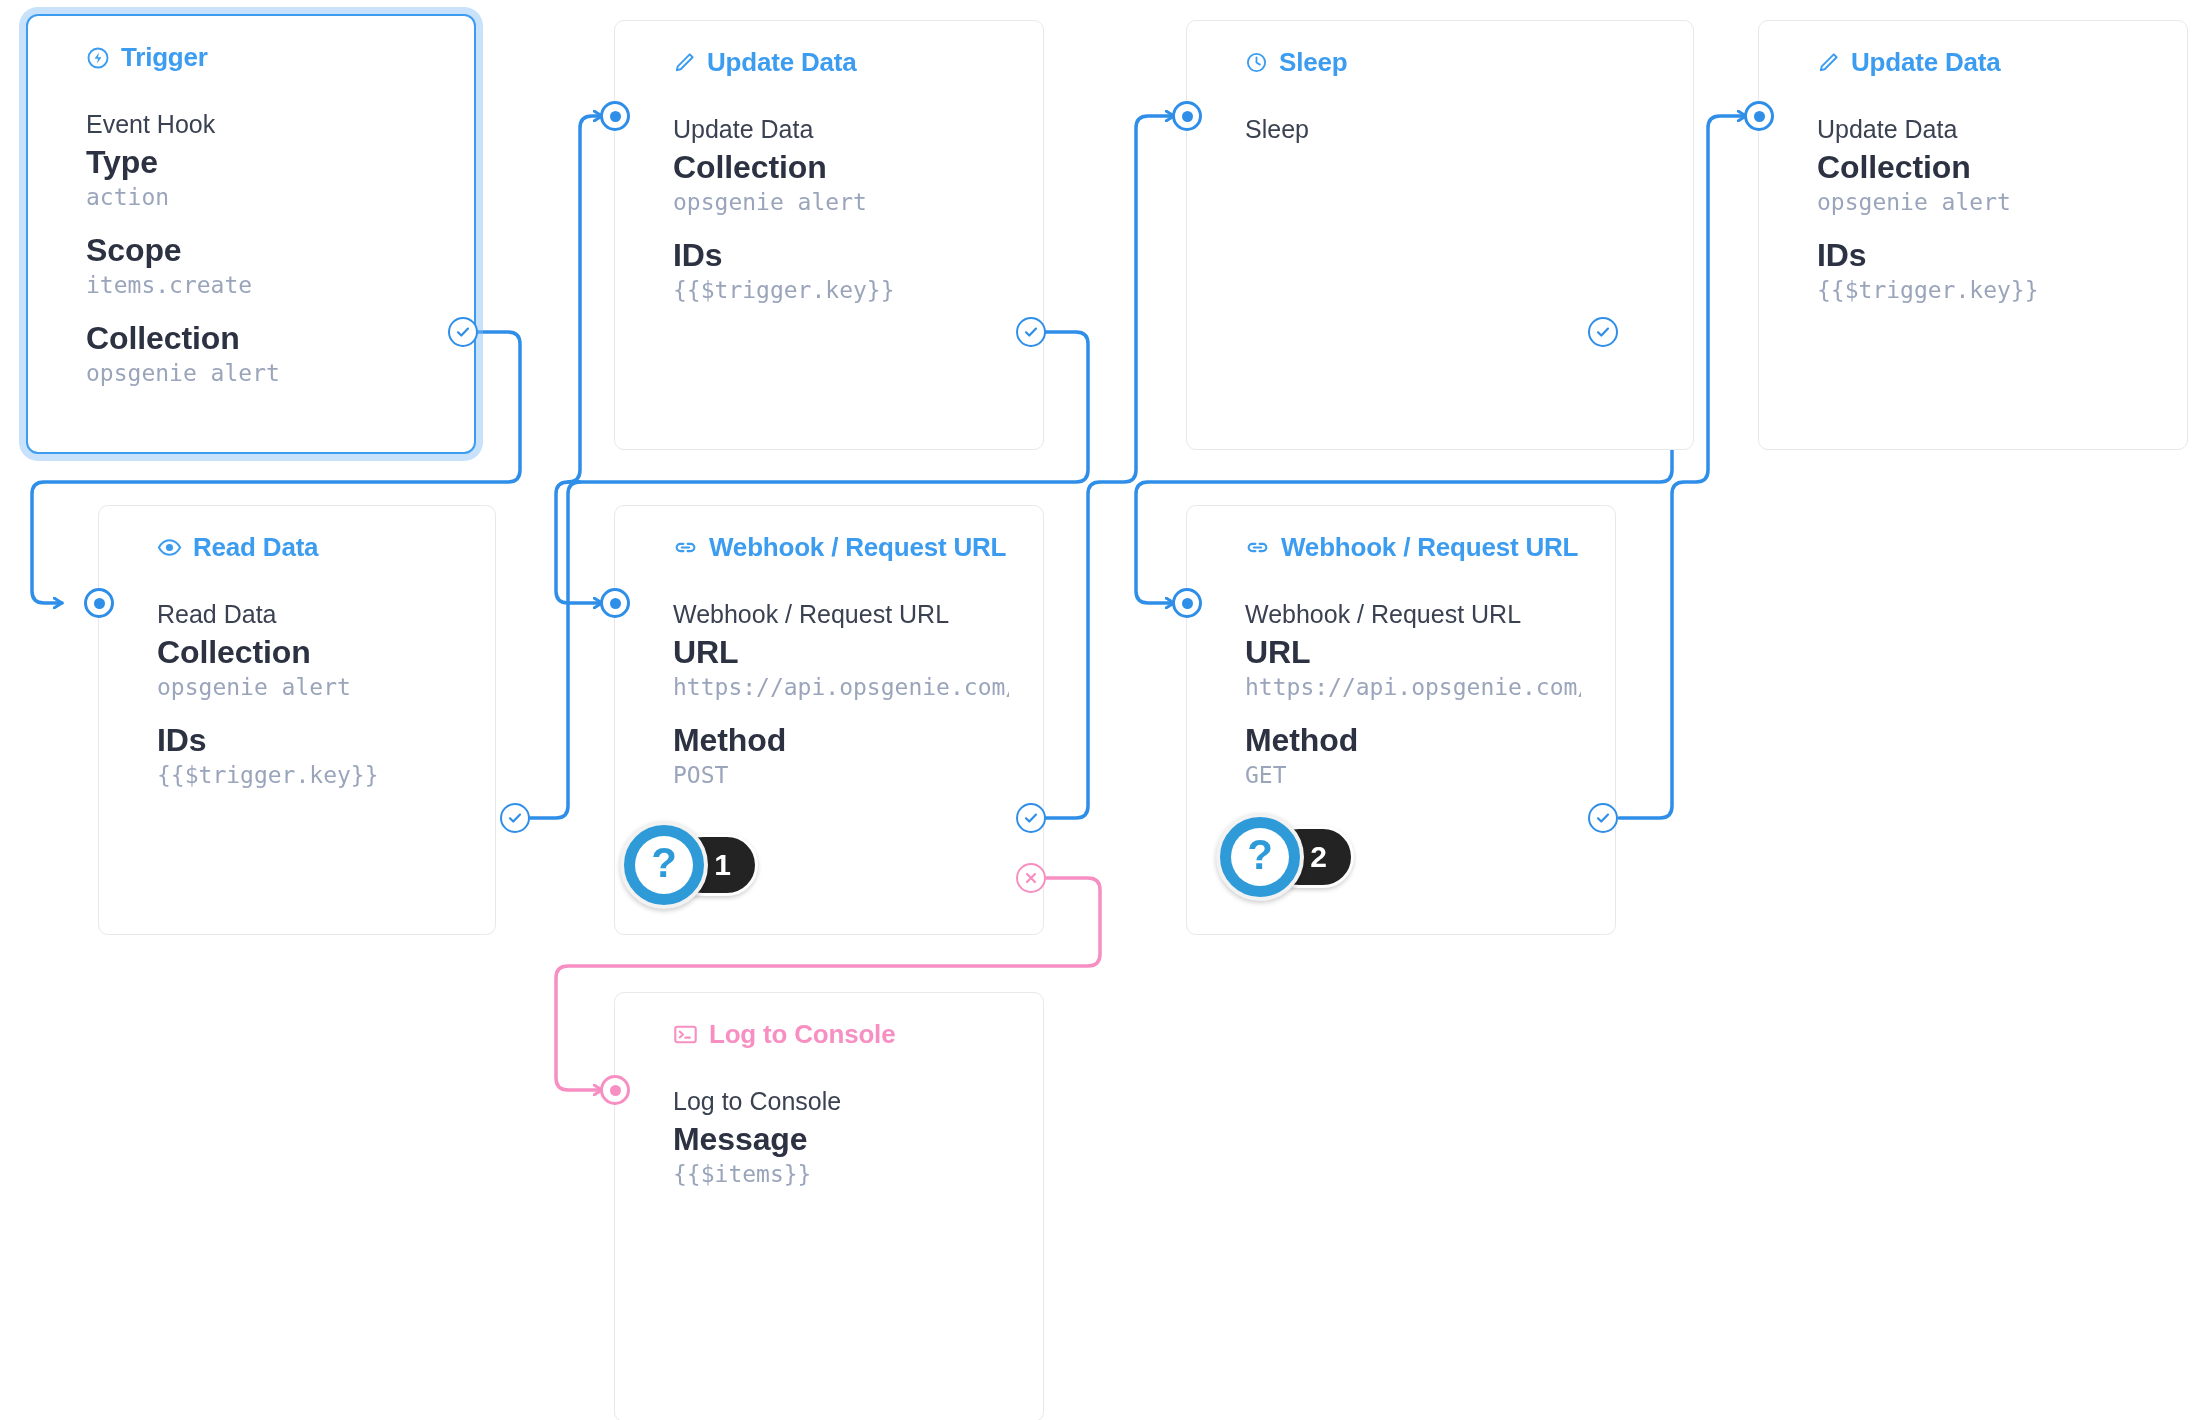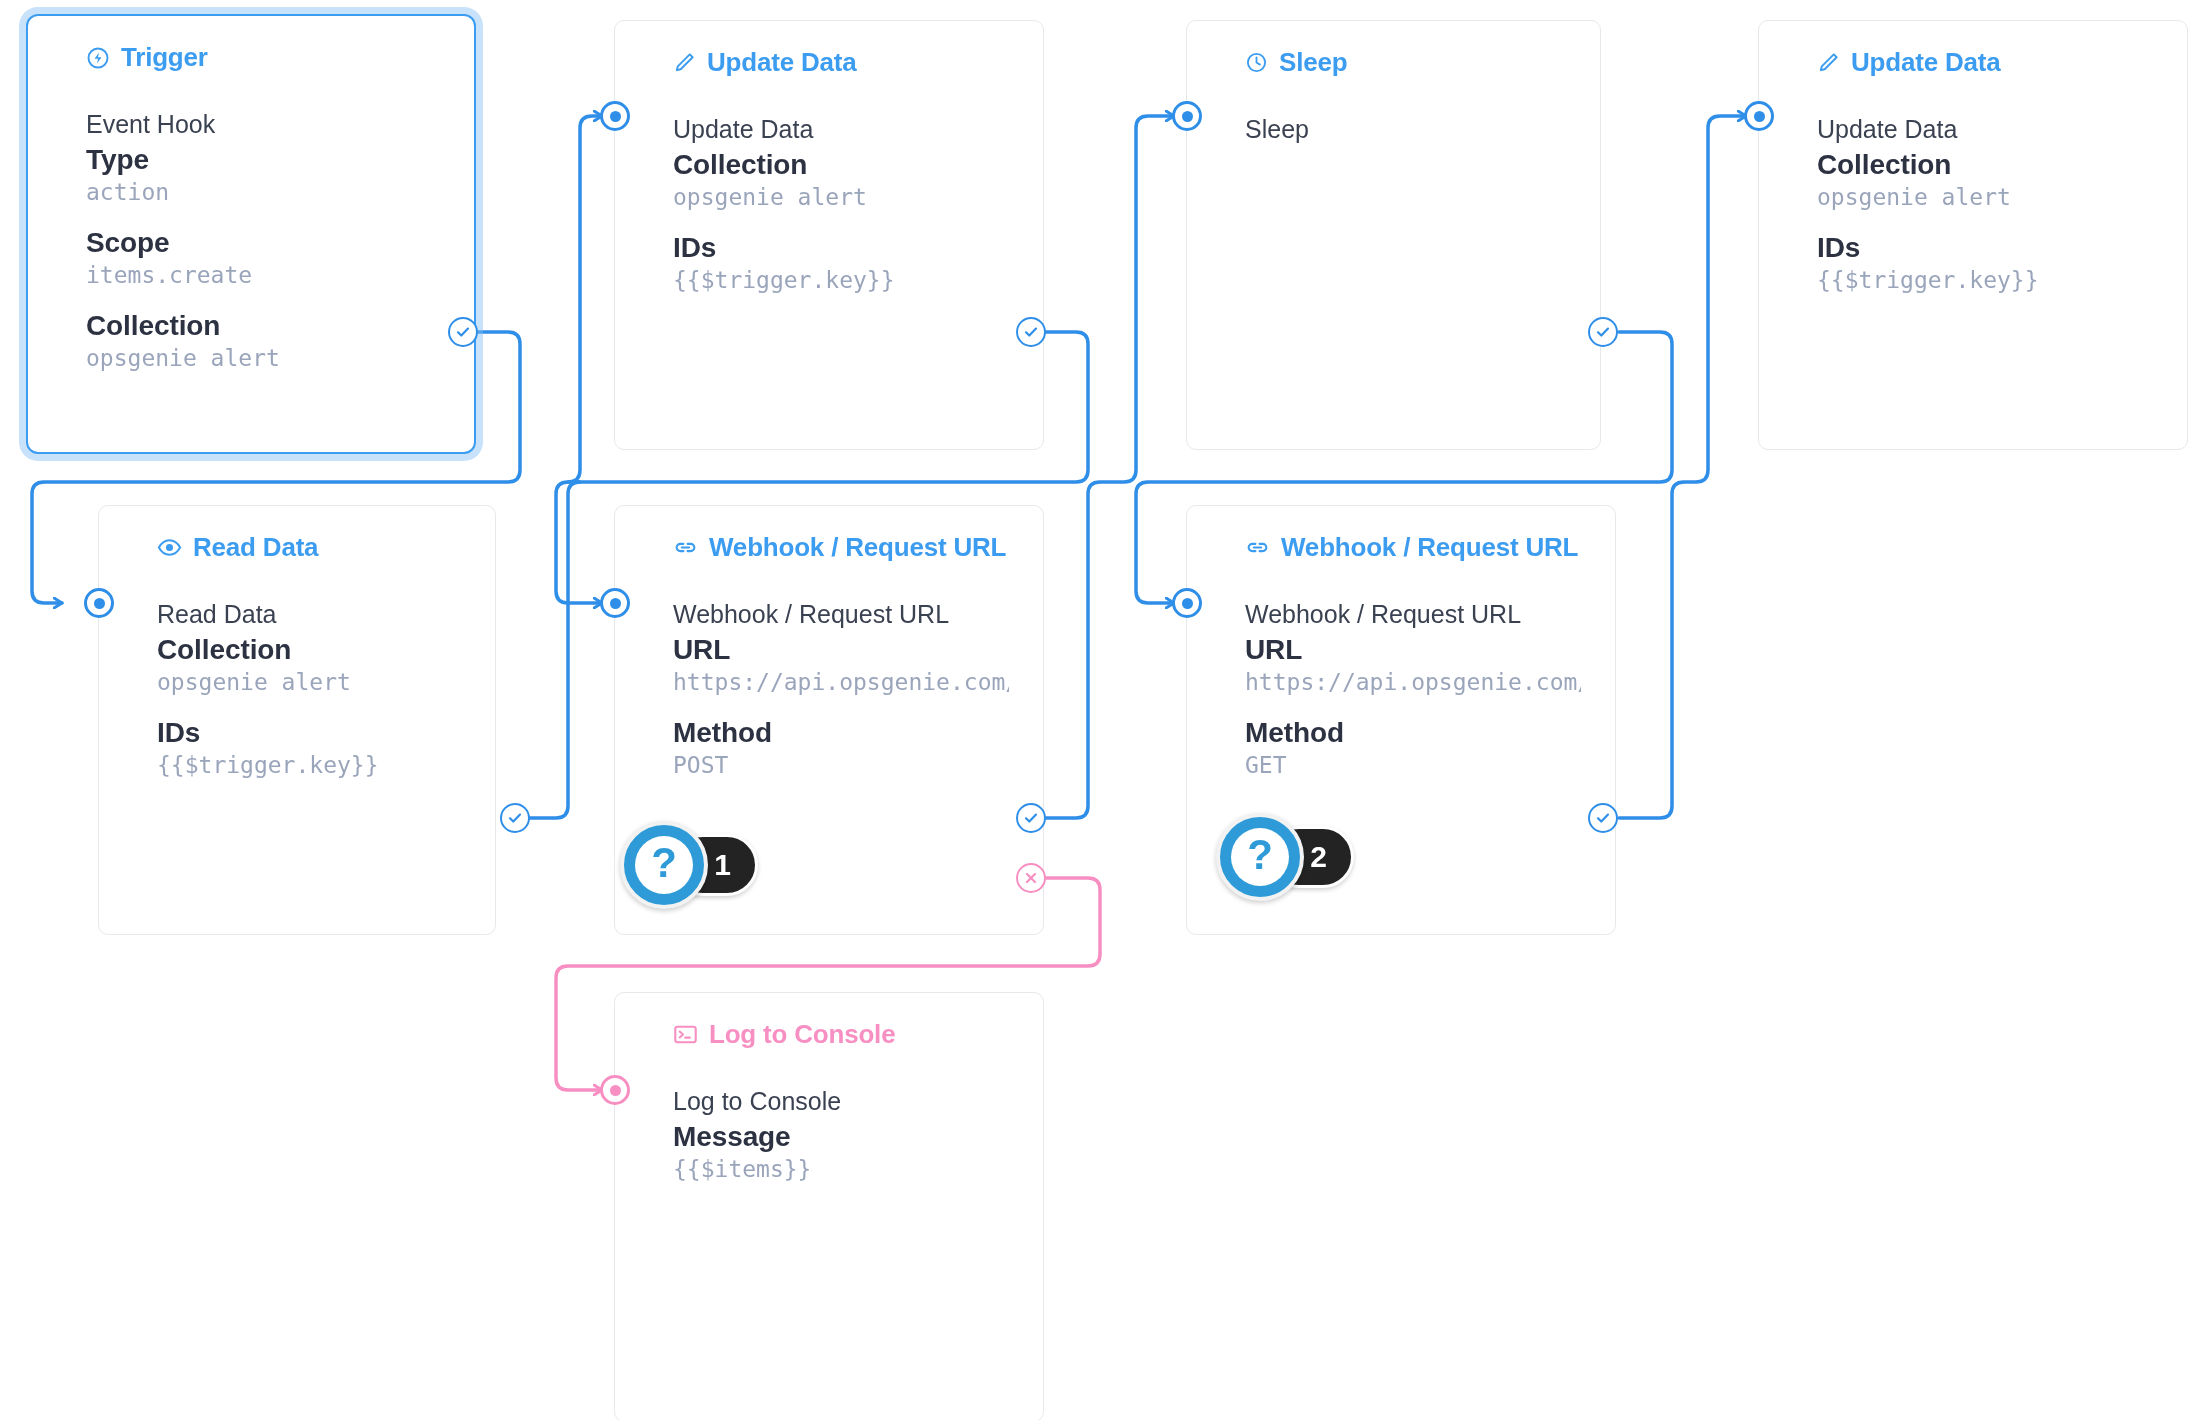--- a/index.html
+++ b/index.html
@@ -57,21 +57,21 @@
   .card-title .ticon { display:inline-flex; align-items:center; }
 
   .op-name {
     font-size: 25px;
     color: #3a4151;
     margin-top: 37px;
     white-space: nowrap;
   }
   .field { margin-top: 5px; }
   .field-label {
-    font-size: 28px;
+    font-size: 32px;
     font-weight: bold;
     color: #2c3242;
     letter-spacing: -0.1px;
   }
   .field-value {
     font-family: "DejaVu Sans Mono", monospace;
     font-size: 23px;
     color: #9aa5bb;
     margin-top: 3px;
     white-space: nowrap;
@@ -271,21 +271,21 @@
       </div>
     </div>
   </div>
   <div class="port port-in" style="left:600px; top:101px;"></div>
   <div class="port port-out" style="left:1016px; top:317px;">
     <svg width="18" height="18" viewBox="0 0 18 18">
         <path d="M4 9.3 L7.3 12.5 L14 5.6" fill="none" stroke="#2f8fe8" stroke-width="2.2" stroke-linecap="round" stroke-linejoin="round"></path>
       </svg>
   </div>
 
-  <div class="card" style="left:1186px; top:20px; width:415px; height:430px;">
+  <div class="card" style="left:1186px; top:20px; width:508px; height:430px;">
     <div class="card-inner">
       <div class="card-title">
         <span class="ticon">
           <svg width="23" height="23" viewBox="0 0 24 24" fill="none" stroke="#3b9cf0" stroke-width="1.9" stroke-linecap="round">
             <circle cx="12" cy="12" r="9"></circle>
             <path d="M12 6.8 V12 L15.6 14.2"></path>
           </svg>
         </span>
         <span>Sleep</span>
       </div>

